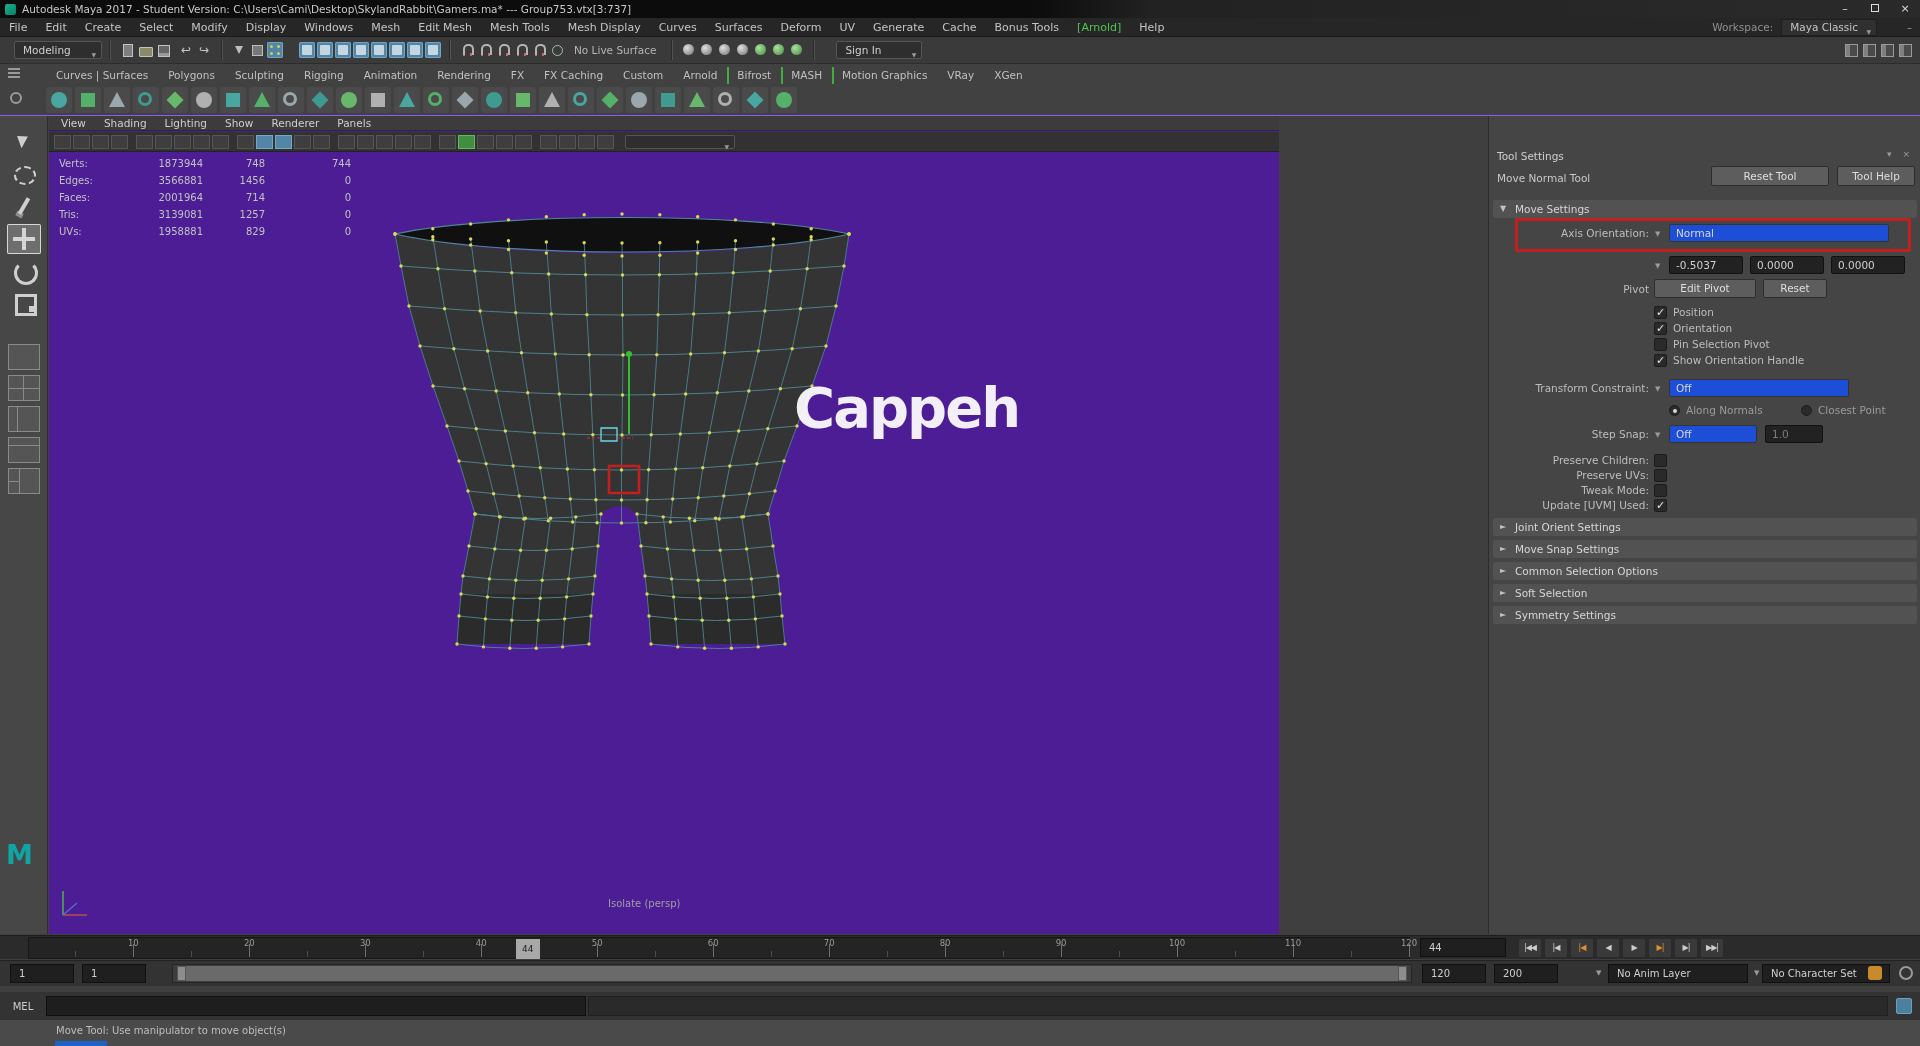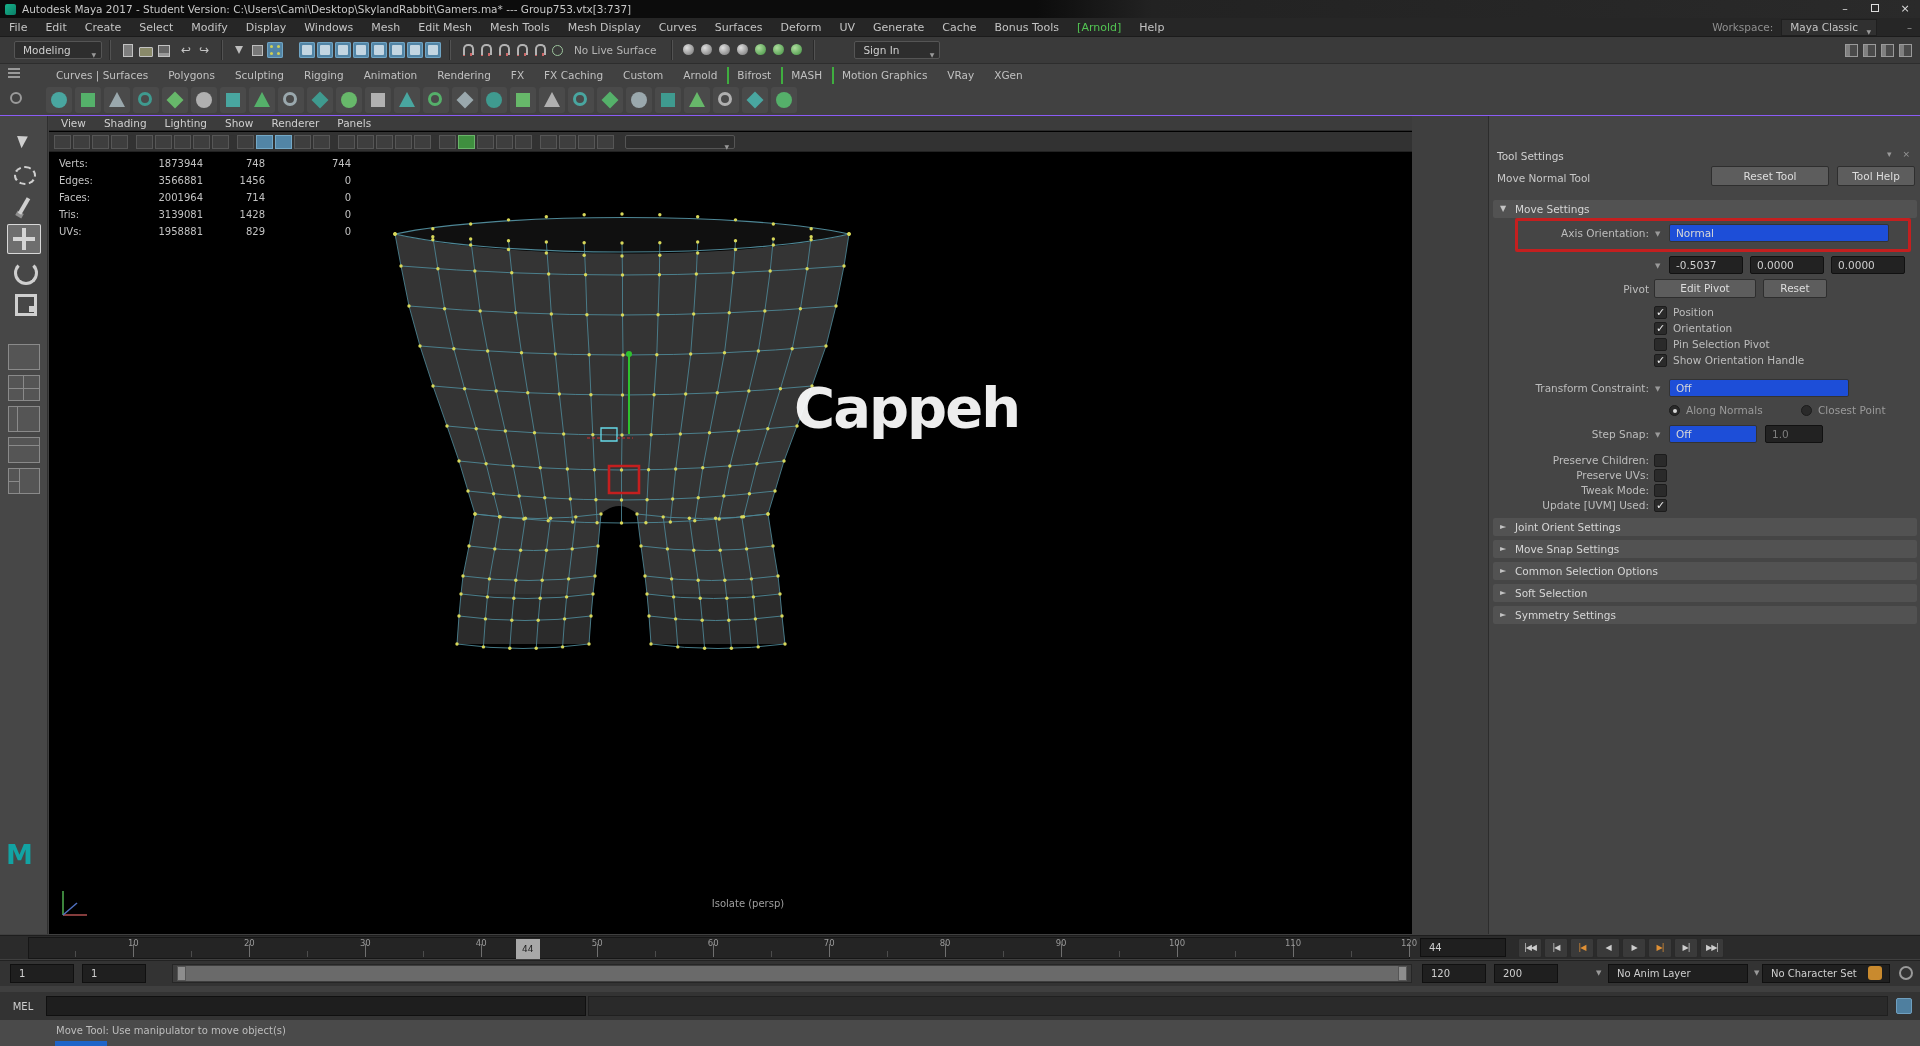--- a/index.html
+++ b/index.html
@@ -46,21 +46,21 @@
   .sic.k-mask:not(.on)::after{background:#9a9a9a;opacity:.7}
   .k-magnet::after{content:"";position:absolute;left:4px;top:2px;width:7px;height:9px;border:2px solid #b3b3b3;border-bottom:none;border-radius:5px 5px 0 0}
   .k-magnet::before{content:"";position:absolute;left:4px;bottom:2px;width:2px;height:3px;background:#c66;box-shadow:7px 0 0 #c66}
   .k-live::after{content:"";position:absolute;left:3px;top:3px;width:9px;height:9px;border:1px solid #9cc49c;border-radius:50%}
   .k-render::after{content:"";position:absolute;left:2px;top:2px;width:11px;height:11px;border-radius:50%;
     background:radial-gradient(circle at 35% 35%,#e0e0e0,#6f6f6f)}
   .k-render.green::after{background:radial-gradient(circle at 35% 35%,#aede9e,#3f8f3f)}
   .k-ptoggle::after{content:"";position:absolute;left:2px;top:2px;width:11px;height:11px;border:1px solid #9a9a9a;
     background:linear-gradient(90deg,#808080 35%,#4a4a4a 35%)}
   #live-surface-label{font-size:10.5px;color:#b5b5b5;margin:0 8px;white-space:nowrap}
-  #signin-area{margin-left:32px}
+  #signin-area{margin-left:14px}
   #status-right{margin-left:auto;display:flex;margin-right:6px}
   
   #shelf{position:absolute;left:0;top:64px;width:1920px;height:52px;background:#414141;border-bottom:1px solid #8b5cf6}
   #shelf-tabs{position:absolute;left:46px;top:2px;height:18px;display:flex;align-items:center;font-size:10.5px;color:#c0c0c0}
   .shelf-tab{padding:0 10px;white-space:nowrap;line-height:17px}
   .shelf-tab.accent{border-left:2px solid #3fae3f;padding-left:8px}
   #shelf-menu-icon{position:absolute;left:8px;top:4px;width:12px;height:10px;
     border-top:2px solid #9a9a9a;border-bottom:2px solid #9a9a9a;background:linear-gradient(#9a9a9a,#9a9a9a) center/100% 2px no-repeat}
   #shelf-gear-icon{position:absolute;left:10px;top:28px;width:12px;height:12px;border:2px solid #9a9a9a;border-radius:50%}
   #shelf-icons{position:absolute;left:46px;top:21px;height:30px;display:flex;align-items:center}
@@ -89,38 +89,38 @@
   .t-scale::before{content:"";position:absolute;right:6px;bottom:6px;width:6px;height:6px;background:#cfcfcf;z-index:1}
   #layouts{margin-top:26px}
   .layout-tile{width:32px;height:26px;margin:5px auto;border:1px solid #8a8a8a;background:#555;position:relative}
   .layout-tile.lt-four::after{content:"";position:absolute;left:0;top:0;right:0;bottom:0;
     background:linear-gradient(#8a8a8a,#8a8a8a) center/100% 1px no-repeat,linear-gradient(90deg,#8a8a8a,#8a8a8a) center/1px 100% no-repeat}
   .layout-tile.lt-split-v::after{content:"";position:absolute;inset:0;background:linear-gradient(90deg,#8a8a8a,#8a8a8a) 30% 0/1px 100% no-repeat}
   .layout-tile.lt-split-h::after{content:"";position:absolute;inset:0;background:linear-gradient(#8a8a8a,#8a8a8a) 0 30%/100% 1px no-repeat}
   .layout-tile.lt-outliner::after{content:"";position:absolute;inset:0;background:linear-gradient(90deg,#8a8a8a,#8a8a8a) 35% 0/1px 100% no-repeat,linear-gradient(#8a8a8a,#8a8a8a) 0 50%/35% 1px no-repeat}
   #maya-logo{position:absolute;left:6px;bottom:64px;font-size:27px;font-weight:bold;color:#12a3a3}
   
-  #viewport{position:absolute;left:49px;top:0;width:1363px;height:818px;background:#000000}
+  #viewport{position:absolute;left:49px;top:0;width:1230px;height:818px;background:#4c1d95}
   #vp-menus{position:absolute;left:0;top:0;width:100%;height:15px;background:#3c3c3c;display:flex;align-items:center;
     padding-left:12px;font-size:10.5px;color:#cfcfcf;border-bottom:1px solid #2a2a2a}
   .vp-menu-item{margin-right:18px}
   #vp-iconbar{position:absolute;left:0;top:16px;width:100%;height:20px;background:#323232;display:flex;align-items:center;padding-left:4px;border-bottom:1px solid #222}
   .vic{width:17px;height:14px;margin:0 1px;border:1px solid #565656;background:#3e3e3e;flex:0 0 auto}
   .vic.blue{background:#5285a6;border-color:#74a8c6}
   .vic.green{background:#3f8f3f;border-color:#6ab46a}
   .vic.gap{margin-left:7px}
   #vp-iconbar .dd{height:14px;line-height:12px;font-size:9px;margin-left:10px;width:110px;color:#9a9a9a}
   #vp-canvas{position:absolute;left:0;top:37px;width:1438px;height:781px;overflow:hidden}
   #mesh-svg{position:absolute;left:0;top:-37px}
   #hud{position:absolute;left:10px;top:2px;font-size:10px;color:#c2c2c2}
   .hud-row{display:grid;grid-template-columns:58px 86px 62px 86px;line-height:17px}
   .hud-row span:nth-child(n+2){text-align:right}
   #watermark{position:absolute;left:530px;top:222px;width:440px;text-align:right;
     font-size:56px;font-weight:bold;color:rgba(255,255,255,.93);letter-spacing:-2px}
-  #camera-label{position:absolute;left:559px;top:745px;width:280px;text-align:center;font-size:10px;color:#9f9f9f}
+  #camera-label{position:absolute;left:559px;top:745px;width:280px;font-size:10px;color:#9f9f9f}
   #axis-gizmo{position:absolute;left:4px;top:728px}
   
   #panel{position:absolute;left:1488px;top:0;width:432px;height:818px;background:#454545;border-left:1px solid #2c2c2c;font-size:10.5px}
   .p-abs{position:absolute}
   #panel-title{left:8px;top:34px;color:#d0d0d0}
   #panel-title-icons{right:6px;top:33px;color:#9a9a9a;font-size:9px;letter-spacing:4px}
   #tool-name{left:8px;top:56px;color:#c8c8c8}
   .pbtn{background:#5d5d5d;border:1px solid #2e2e2e;border-radius:2px;color:#dedede;text-align:center;font-size:10.5px}
   #reset-tool-btn{left:222px;top:50px;width:118px;height:20px;line-height:18px}
   #tool-help-btn{left:348px;top:50px;width:78px;height:20px;line-height:18px}
@@ -726,21 +726,21 @@
           </div>
           <div class="hud-row">
             <span>Faces:</span>
             <span>2001964</span>
             <span>714</span>
             <span>0</span>
           </div>
           <div class="hud-row">
             <span>Tris:</span>
             <span>3139081</span>
-            <span>1428</span>
+            <span>1257</span>
             <span>0</span>
           </div>
           <div class="hud-row">
             <span>UVs:</span>
             <span>1958881</span>
             <span>829</span>
             <span>0</span>
           </div>
         </div>
       <div id="watermark">Cappeh</div>

